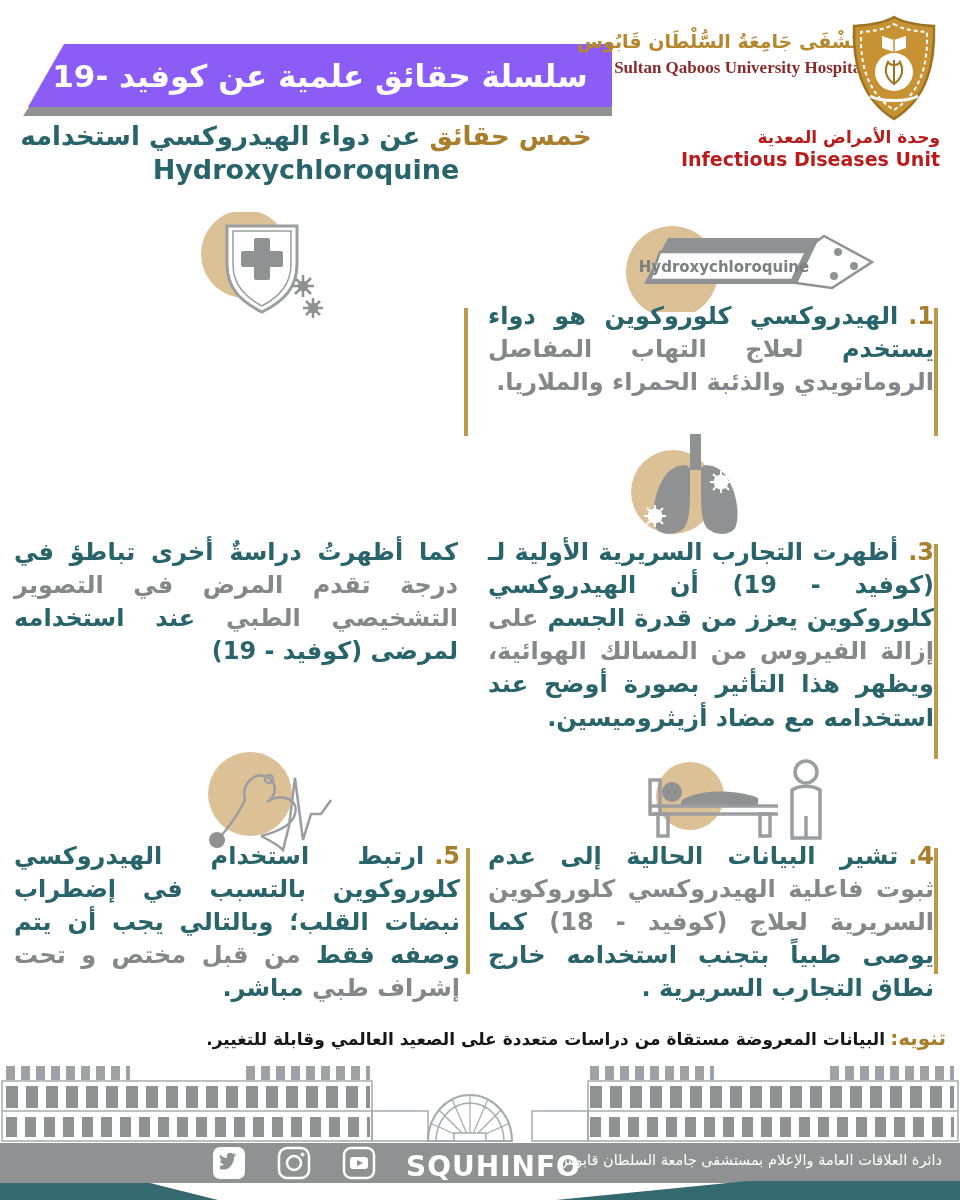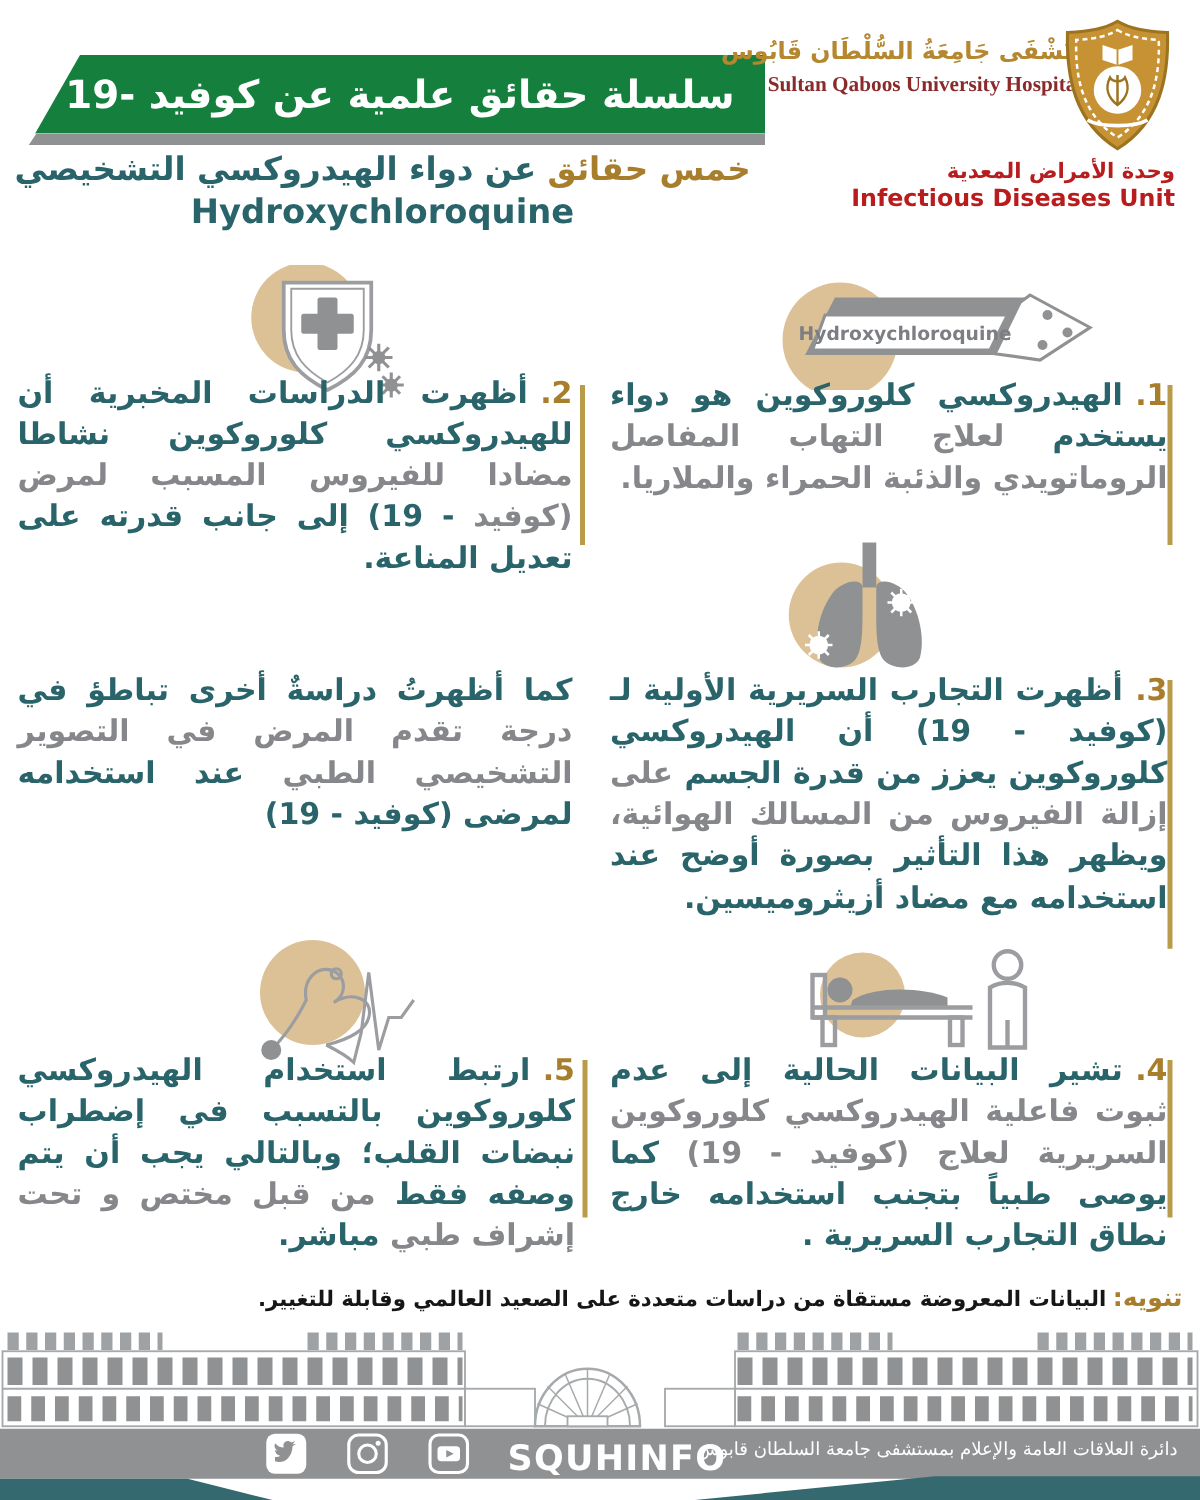--- a/index.html
+++ b/index.html
@@ -1,19 +1,19 @@
 <!DOCTYPE html>
 <html lang="ar"><head>
 <meta charset="utf-8">
 <style>
   html,body{margin:0;padding:0;background:#fff;}
   .page{position:relative;width:960px;height:1200px;background:#ffffff;overflow:hidden;
         font-family:"DejaVu Sans",sans-serif;}
   
-  .banner{position:absolute;left:28px;top:44px;width:584px;height:63px;background:#15803d;
+  .banner{position:absolute;left:28px;top:44px;width:584px;height:63px;background:#8b5cf6;
           -webkit-clip-path:polygon(36px 0,100% 0,100% 100%,0 100%);clip-path:polygon(36px 0,100% 0,100% 100%,0 100%);
           display:flex;align-items:center;justify-content:center;}
   .banner span{color:#ffffff;font-size:31px;font-weight:bold;direction:rtl;white-space:nowrap;}
   .banner-shadow{position:absolute;left:23px;top:107px;width:589px;height:9px;background:#8f9193;
           -webkit-clip-path:polygon(6px 0,100% 0,100% 100%,0 100%);clip-path:polygon(6px 0,100% 0,100% 100%,0 100%);}
   .subtitle{position:absolute;left:0;top:120px;width:612px;text-align:center;direction:rtl;line-height:1.25;}
   .subtitle .l1{font-size:26px;font-weight:bold;white-space:nowrap;}
   .subtitle .gold{color:#a87e2d;} .subtitle .teal{color:#2a646b;}
   .subtitle .l2{font-size:27px;font-weight:bold;color:#2a646b;direction:ltr;}
   .org{position:absolute;left:590px;top:30px;width:300px;text-align:center;}
@@ -44,21 +44,21 @@
 <body>
 
 <div class="page">
 
   <div class="banner">
     <span>سلسلة حقائق علمية عن كوفيد -19</span>
   </div>
   <div class="banner-shadow"></div>
 
   <div class="subtitle">
-    <div class="l1"><span class="gold">خمس حقائق</span> <span class="teal">عن دواء الهيدروكسي التشخيصي</span></div>
+    <div class="l1"><span class="gold">خمس حقائق</span> <span class="teal">عن دواء الهيدروكسي استخدامه</span></div>
     <div class="l2">Hydroxychloroquine</div>
   </div>
 
   <div class="org">
     <div class="cal">مُسْتَشْفَى جَامِعَةُ السُّلْطَان قَابُوس</div>
     <div class="blackletter">Sultan Qaboos University Hospital</div>
   </div>
 
   <div class="unit">
     <div class="ar">وحدة الأمراض المعدية</div>
@@ -101,21 +101,20 @@
         <line x1="126" y1="66" x2="110" y2="82"></line>
         <line x1="118" y1="63" x2="118" y2="85"></line>
         <line x1="107" y1="74" x2="129" y2="74"></line>
       <circle cx="128" cy="96" r="4" fill="#8f9193"></circle>
       <line x1="121" y1="89" x2="135" y2="103"></line>
         <line x1="135" y1="89" x2="121" y2="103"></line>
         <line x1="128" y1="86" x2="128" y2="106"></line>
         <line x1="118" y1="96" x2="138" y2="96"></line>
     </g>
   </svg>
-  <p class="fact-text" style="left:14px;top:298px;width:444px;"><span class="fact-num">2.</span><span><span class="teal">أظهرت الدراسات المخبرية أن للهيدروكسي كلوروكوين نشاطا </span><span class="gray">مضادا للفيروس المسبب لمرض (كوفيد </span><span class="teal">- 19) إلى جانب قدرته على تعديل المناعة.</span></span></p>
   <div class="vline" style="left:464px;top:308px;height:128px;"></div>
 
   <svg class="icon-wrap" style="left:595px;top:432px;" width="170" height="110" viewBox="0 0 170 110">
     <circle cx="78" cy="60" r="42" fill="#dcc096"></circle>
     <rect x="95" y="2" width="11" height="36" fill="#8f9193"></rect>
     <path d="M95,38 C95,30 78,32 70,44 C60,58 56,80 60,94 C64,104 80,104 88,97 C95,91 95,72 95,58 Z" fill="#8f9193"></path>
     <path d="M106,38 C106,30 123,32 131,44 C141,58 145,80 141,94 C137,104 121,104 113,97 C106,91 106,72 106,58 Z" fill="#8f9193"></path>
     <g fill="#ffffff" stroke="#ffffff">
       <circle cx="126" cy="50" r="7"></circle>
       <g stroke-width="2">
@@ -147,21 +146,21 @@
       <line x1="40" y1="48" x2="168" y2="48"></line>
       <line x1="40" y1="56" x2="168" y2="56"></line>
       <rect x="48" y="56" width="10" height="22"></rect>
       <rect x="150" y="56" width="10" height="22"></rect>
     </g>
     <g fill="none" stroke="#9b9da0" stroke-width="3.5">
       <circle cx="196" cy="14" r="11"></circle>
       <path d="M182,32 C190,27 202,27 210,32 L210,80 L196,80 L196,58 L196,80 L182,80 Z"></path>
     </g>
   </svg>
-  <p class="fact-text" style="left:488px;top:840px;width:446px;"><span class="fact-num">4.</span><span><span class="teal">تشير البيانات الحالية إلى عدم </span><span class="gray">ثبوت فاعلية الهيدروكسي كلوروكوين السريرية لعلاج (كوفيد - 19) </span><span class="teal">كما يوصى طبياً بتجنب استخدامه خارج نطاق التجارب السريرية .</span></span></p>
+  <p class="fact-text" style="left:488px;top:840px;width:446px;"><span class="fact-num">4.</span><span><span class="teal">تشير البيانات الحالية إلى عدم </span><span class="gray">ثبوت فاعلية الهيدروكسي كلوروكوين السريرية لعلاج (كوفيد - 18) </span><span class="teal">كما يوصى طبياً بتجنب استخدامه خارج نطاق التجارب السريرية .</span></span></p>
   <div class="vline" style="left:934px;top:848px;height:126px;"></div>
 
   <svg class="icon-wrap" style="left:195px;top:752px;" width="190" height="106" viewBox="0 0 190 106">
     <circle cx="55" cy="42" r="42" fill="#dcc096"></circle>
     <g fill="none" stroke="#9b9da0" stroke-width="2.5">
       <path d="M22,88 C34,76 42,64 50,48 C46,30 62,18 74,26 C82,32 82,44 72,50 C88,40 104,48 100,62 C97,74 82,80 66,84"></path>
       <path d="M66,84 C74,88 82,92 88,98 L94,74 L100,26 L108,88 L116,62 L126,62 L136,48"></path>
     </g>
     <circle cx="22" cy="88" r="8" fill="#8f9193"></circle>
     <circle cx="74" cy="27" r="4" fill="none" stroke="#9b9da0" stroke-width="2.5"></circle>

